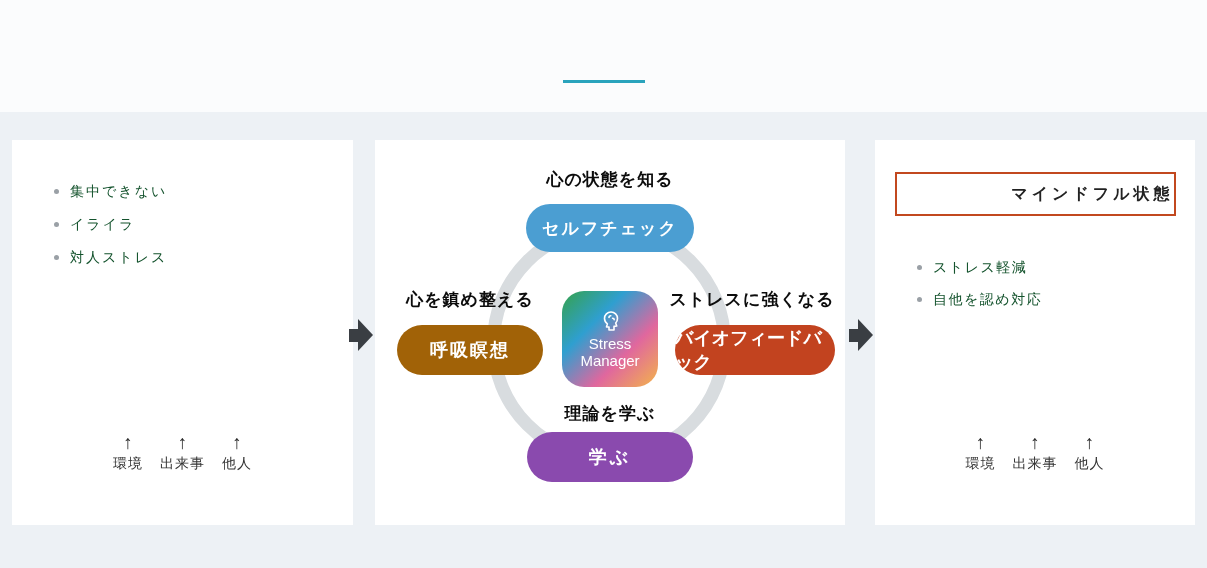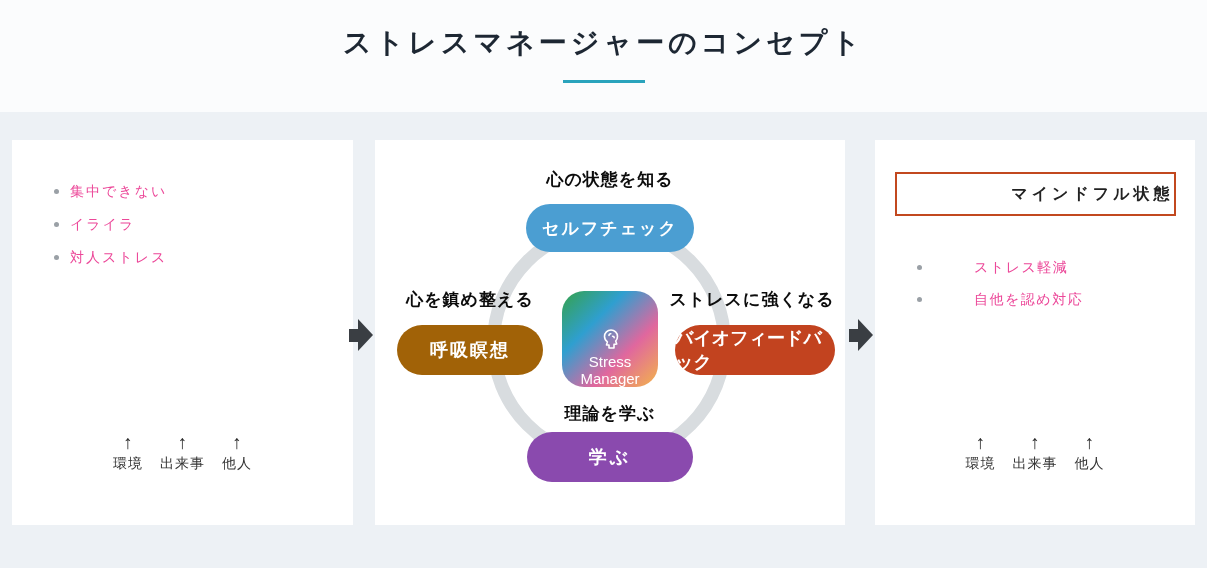--- a/index.html
+++ b/index.html
@@ -32,23 +32,23 @@
     margin:32px auto 0; height:44px; background:#fff;
     display:flex; align-items:center; justify-content:center;
     font-size:16px; font-weight:bold; letter-spacing:4px; color:#222;
   }
   .state-box.stress  { width:288px; border:2px solid #1e1e1e; }
   .state-box.mindful { width:281px; border:2px solid #c2481f;justify-content:flex-end; }
 
   .bullet-list{ list-style:none; margin:44px 0 0 42px; }
   .bullet-list li{
     display:flex; align-items:center; margin-bottom:19px;
-    font-size:14px; line-height:14px; color:#ec4899; letter-spacing:2px;
-  }
-  .panel.right .bullet-list li{ margin-bottom:18px; letter-spacing:1.5px;gap:41px; }
+    font-size:14px; line-height:14px; color:#14532d; letter-spacing:2px;
+  }
+  .panel.right .bullet-list li{ margin-bottom:18px; letter-spacing:1.5px; }
   .dot{
     width:5px; height:5px; border-radius:50%;
     background:#9aa0a6; margin-right:11px; flex:0 0 auto;
   }
 
   .factors{
     position:absolute; bottom:52px; left:0; width:100%;
     display:flex; justify-content:center; gap:17px;
   }
   .factor{ display:flex; flex-direction:column; align-items:center; gap:3px; }
@@ -82,32 +82,31 @@
   }
   .pill.blue   { left:151px; top:64px;  width:168px; height:48px; background:#4b9ed2; font-size:17px; letter-spacing:2px; }
   .pill.green  { left:22px;  top:185px; width:146px; height:50px; background:#a16207; font-size:18px; letter-spacing:2px; }
   .pill.red    { left:300px; top:185px; width:160px; height:50px; background:#c2431f; font-size:18px; letter-spacing:0; }
   .pill.purple { left:152px; top:292px; width:166px; height:50px; background:#8a4aae; font-size:18px; letter-spacing:3px; }
 
   .logo{
     position:absolute; left:187px; top:151px; width:96px; height:96px;
     border-radius:22px; z-index:3;
     background:linear-gradient(135deg,#35a24b 0%,#2f9fd0 33%,#e0679e 66%,#f3b44a 100%);
-    display:flex; flex-direction:column; align-items:center; justify-content:flex-end;
+    display:flex; flex-direction:column; align-items:center; justify-content:center;
     color:#fff;
   }
   .logo .txt{ font-size:15px; line-height:1.15; text-align:center; margin-top:2px; }
 </style>
 </head>
 <body>
 
 <div class="canvas">
 
   <div class="top-band"></div>
-  <h1 class="page-title">ストレスマネージャーのコンセプト</h1>
   <div class="title-underline"></div>
 
   <section class="panel left">
     <ul class="bullet-list">
       <li>
         <span class="dot"></span>
         <span>集中できない</span>
       </li>
       <li>
         <span class="dot"></span>

